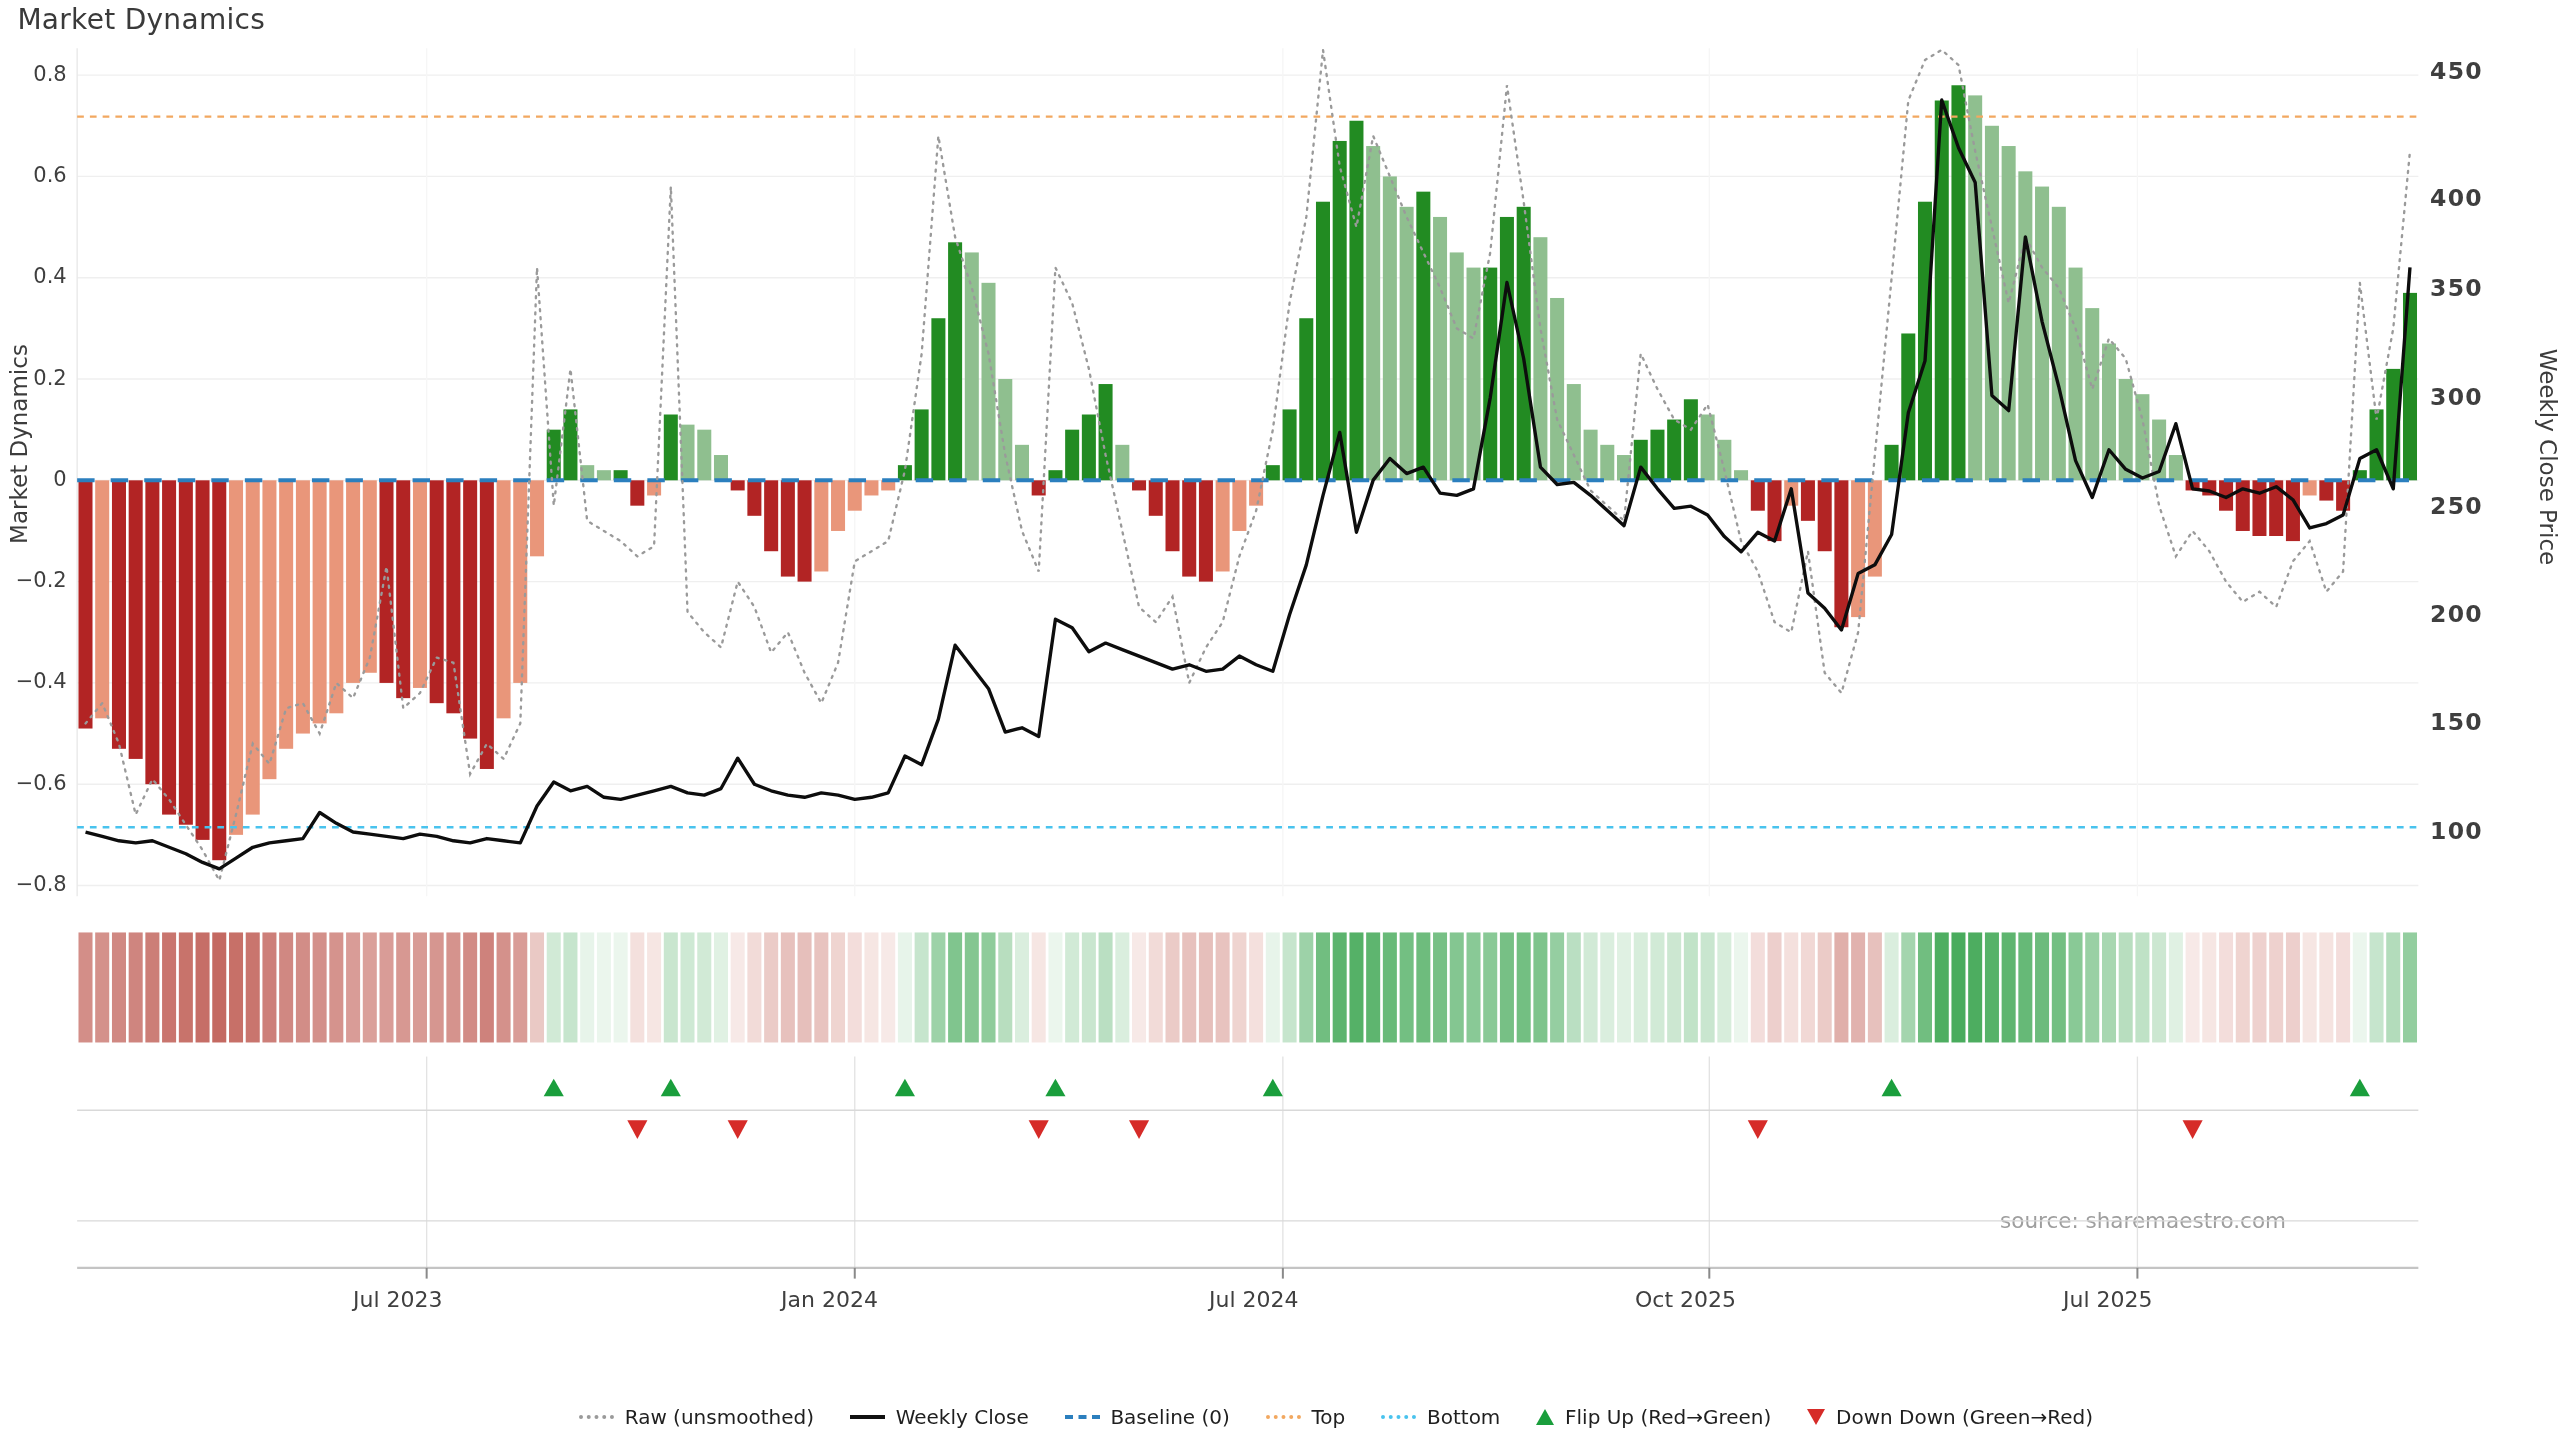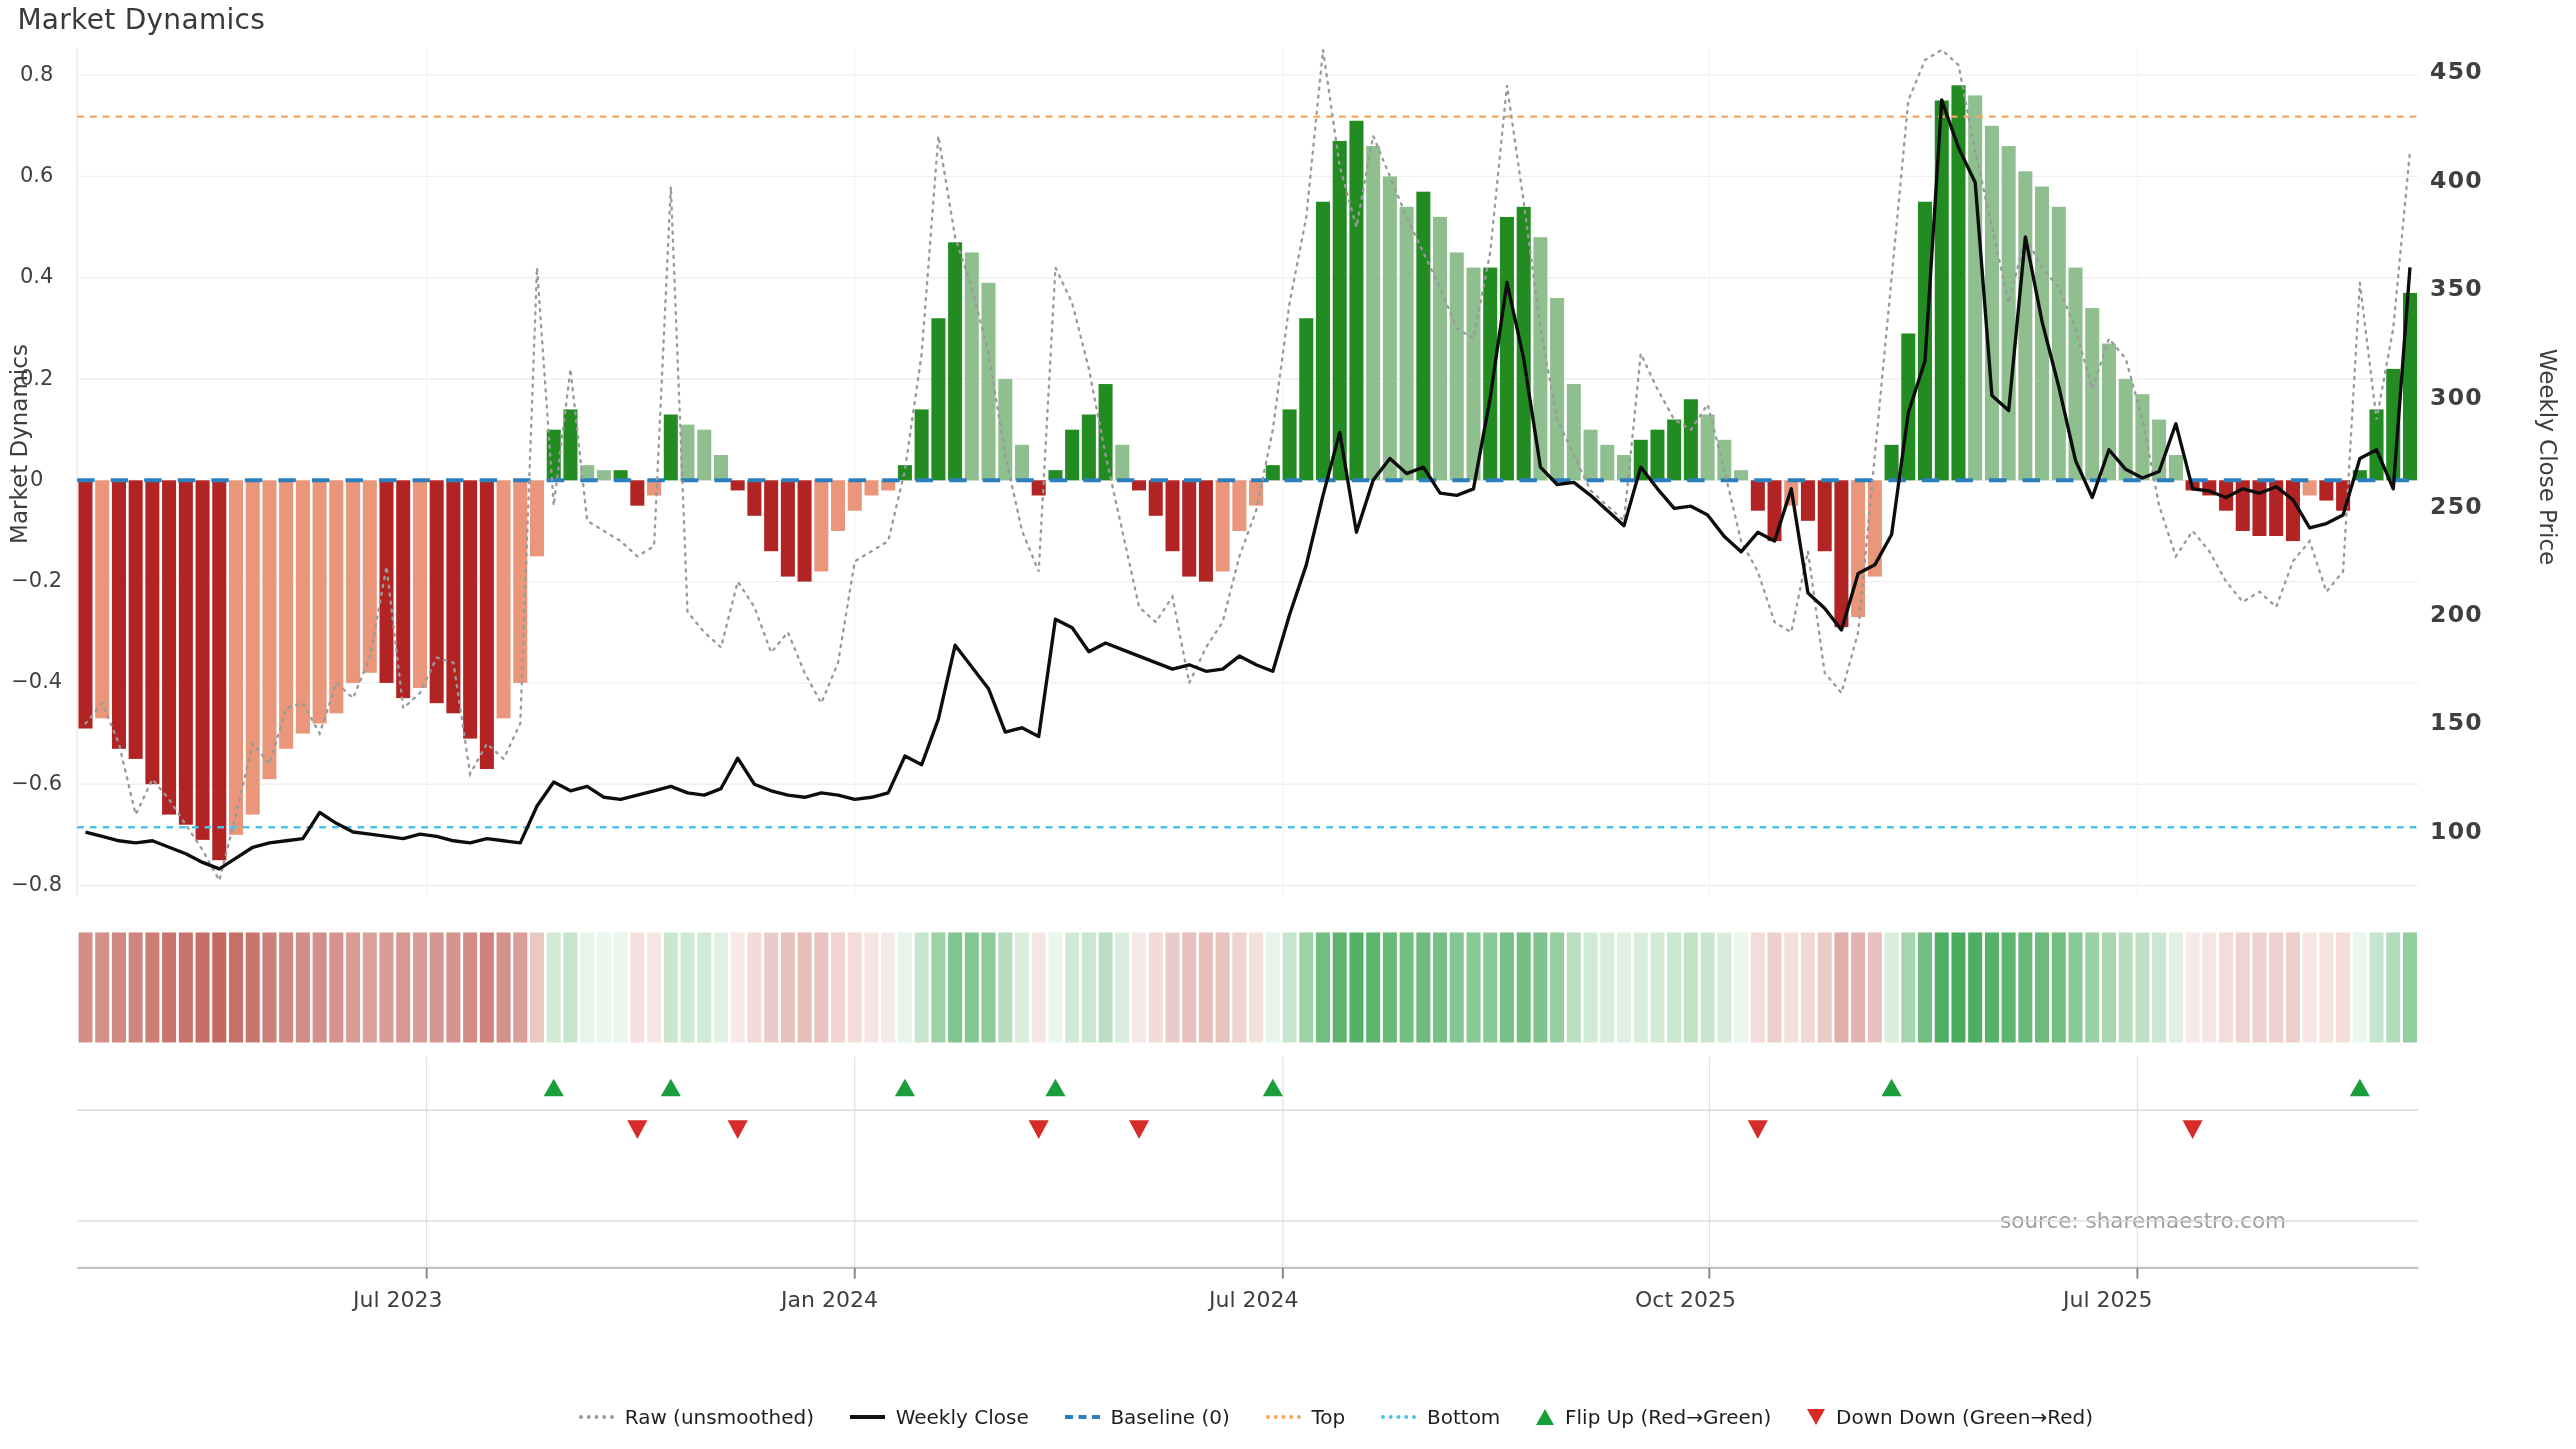--- a/index.html
+++ b/index.html
@@ -3,21 +3,21 @@
 <meta charset="utf-8">
 <style>
   html,body{margin:0;padding:0;background:#ffffff;width:2576px;height:1449px;overflow:hidden;
     font-family:"DejaVu Sans","Liberation Sans",sans-serif;}
   #stage{position:relative;width:2348px;height:1449px;background:#fff;}
   .page-title{position:absolute;left:17.4px;top:2.7px;font-size:28px;color:#3a3a3a;font-weight:500;letter-spacing:0.3px;}
   .axis-title-left{position:absolute;left:-169px;top:431px;width:376px;text-align:center;
     transform:rotate(-90deg);font-size:23px;color:#3c3c3c;}
   .axis-title-right{position:absolute;left:2360px;top:444px;width:376px;text-align:center;
     transform:rotate(90deg);font-size:23px;color:#3c3c3c;}
-  .ytick-left{position:absolute;width:60px;text-align:center;font-size:21px;color:#3f3f3f;}
+  .ytick-left{position:absolute;width:60px;text-align:right;font-size:21px;color:#3f3f3f;}
   .ytick-right{position:absolute;left:2430px;width:81px;text-align:left;font-size:23.5px;color:#3f3f3f;letter-spacing:1.3px;font-weight:bold;}
   .xtick-label{position:absolute;width:148px;text-align:left;font-size:22px;color:#3f3f3f;top:1287px;}
   .source-label{position:absolute;right:62px;top:1208px;font-size:21.5px;color:#9e9e9e;}
   #legend{position:absolute;left:0;top:1405px;width:2576px;display:flex;justify-content:center;
     align-items:center;gap:36px;font-size:20px;color:#1f1f1f;margin-left:48px;}
   .legend-item{display:flex;align-items:center;gap:10.7px;white-space:nowrap;}
   .sw{display:inline-block;width:35px;}
   .sw-dotted{border-top-style:dotted;border-top-width:4px;height:0;}
   .sw-solid{border-top-style:solid;border-top-width:4px;height:0;}
   .sw-dashed{border-top-style:dashed;border-top-width:4px;height:0;}
@@ -384,21 +384,21 @@
       <div class="ytick-left" style="left:6.7px;top:62px">0.8</div>
       <div class="ytick-left" style="left:6.7px;top:163px">0.6</div>
       <div class="ytick-left" style="left:6.7px;top:264px">0.4</div>
       <div class="ytick-left" style="left:6.7px;top:366px">0.2</div>
       <div class="ytick-left" style="left:6.7px;top:467px">0</div>
       <div class="ytick-left" style="left:6.7px;top:568px">−0.2</div>
       <div class="ytick-left" style="left:6.7px;top:669px">−0.4</div>
       <div class="ytick-left" style="left:6.7px;top:771px">−0.6</div>
       <div class="ytick-left" style="left:6.7px;top:872px">−0.8</div>
       <div class="ytick-right" style="top:57px">450</div>
-      <div class="ytick-right" style="top:166px">400</div>
+      <div class="ytick-right" style="top:184px">400</div>
       <div class="ytick-right" style="top:274px">350</div>
       <div class="ytick-right" style="top:383px">300</div>
       <div class="ytick-right" style="top:492px">250</div>
       <div class="ytick-right" style="top:600px">200</div>
       <div class="ytick-right" style="top:708px">150</div>
       <div class="ytick-right" style="top:817px">100</div>
       <div class="xtick-label" style="left:353px">Jul 2023</div>
       <div class="xtick-label" style="left:781px">Jan 2024</div>
       <div class="xtick-label" style="left:1209px">Jul 2024</div>
       <div class="xtick-label" style="left:1635px">Oct 2025</div>

